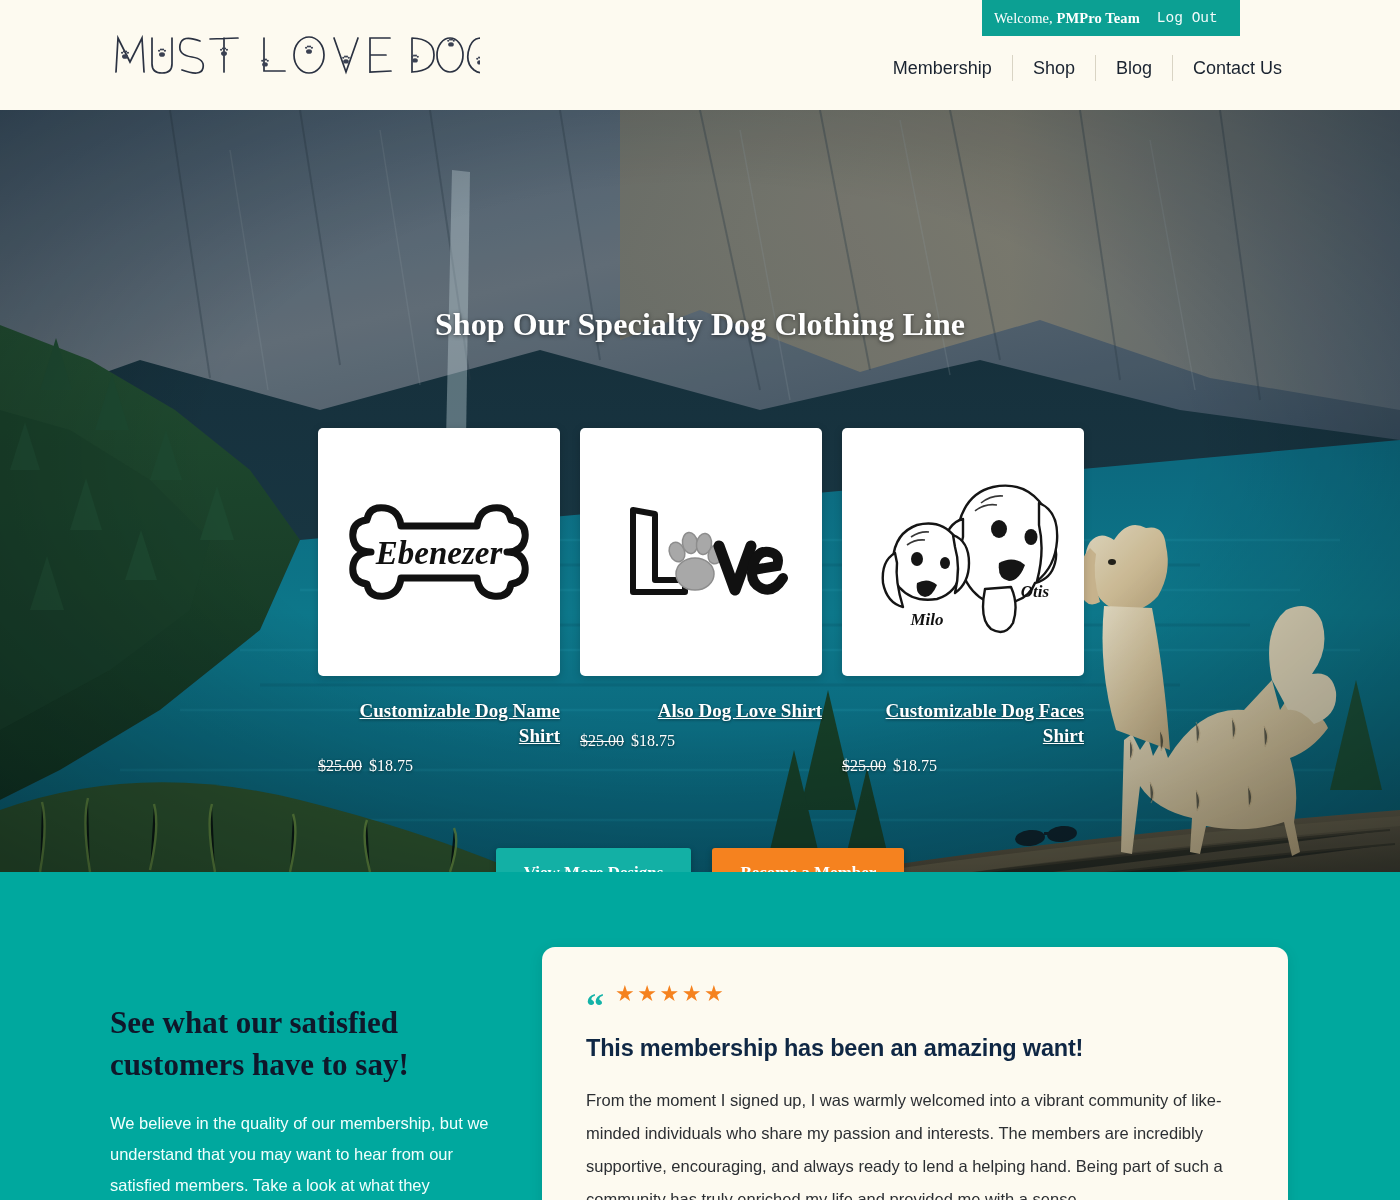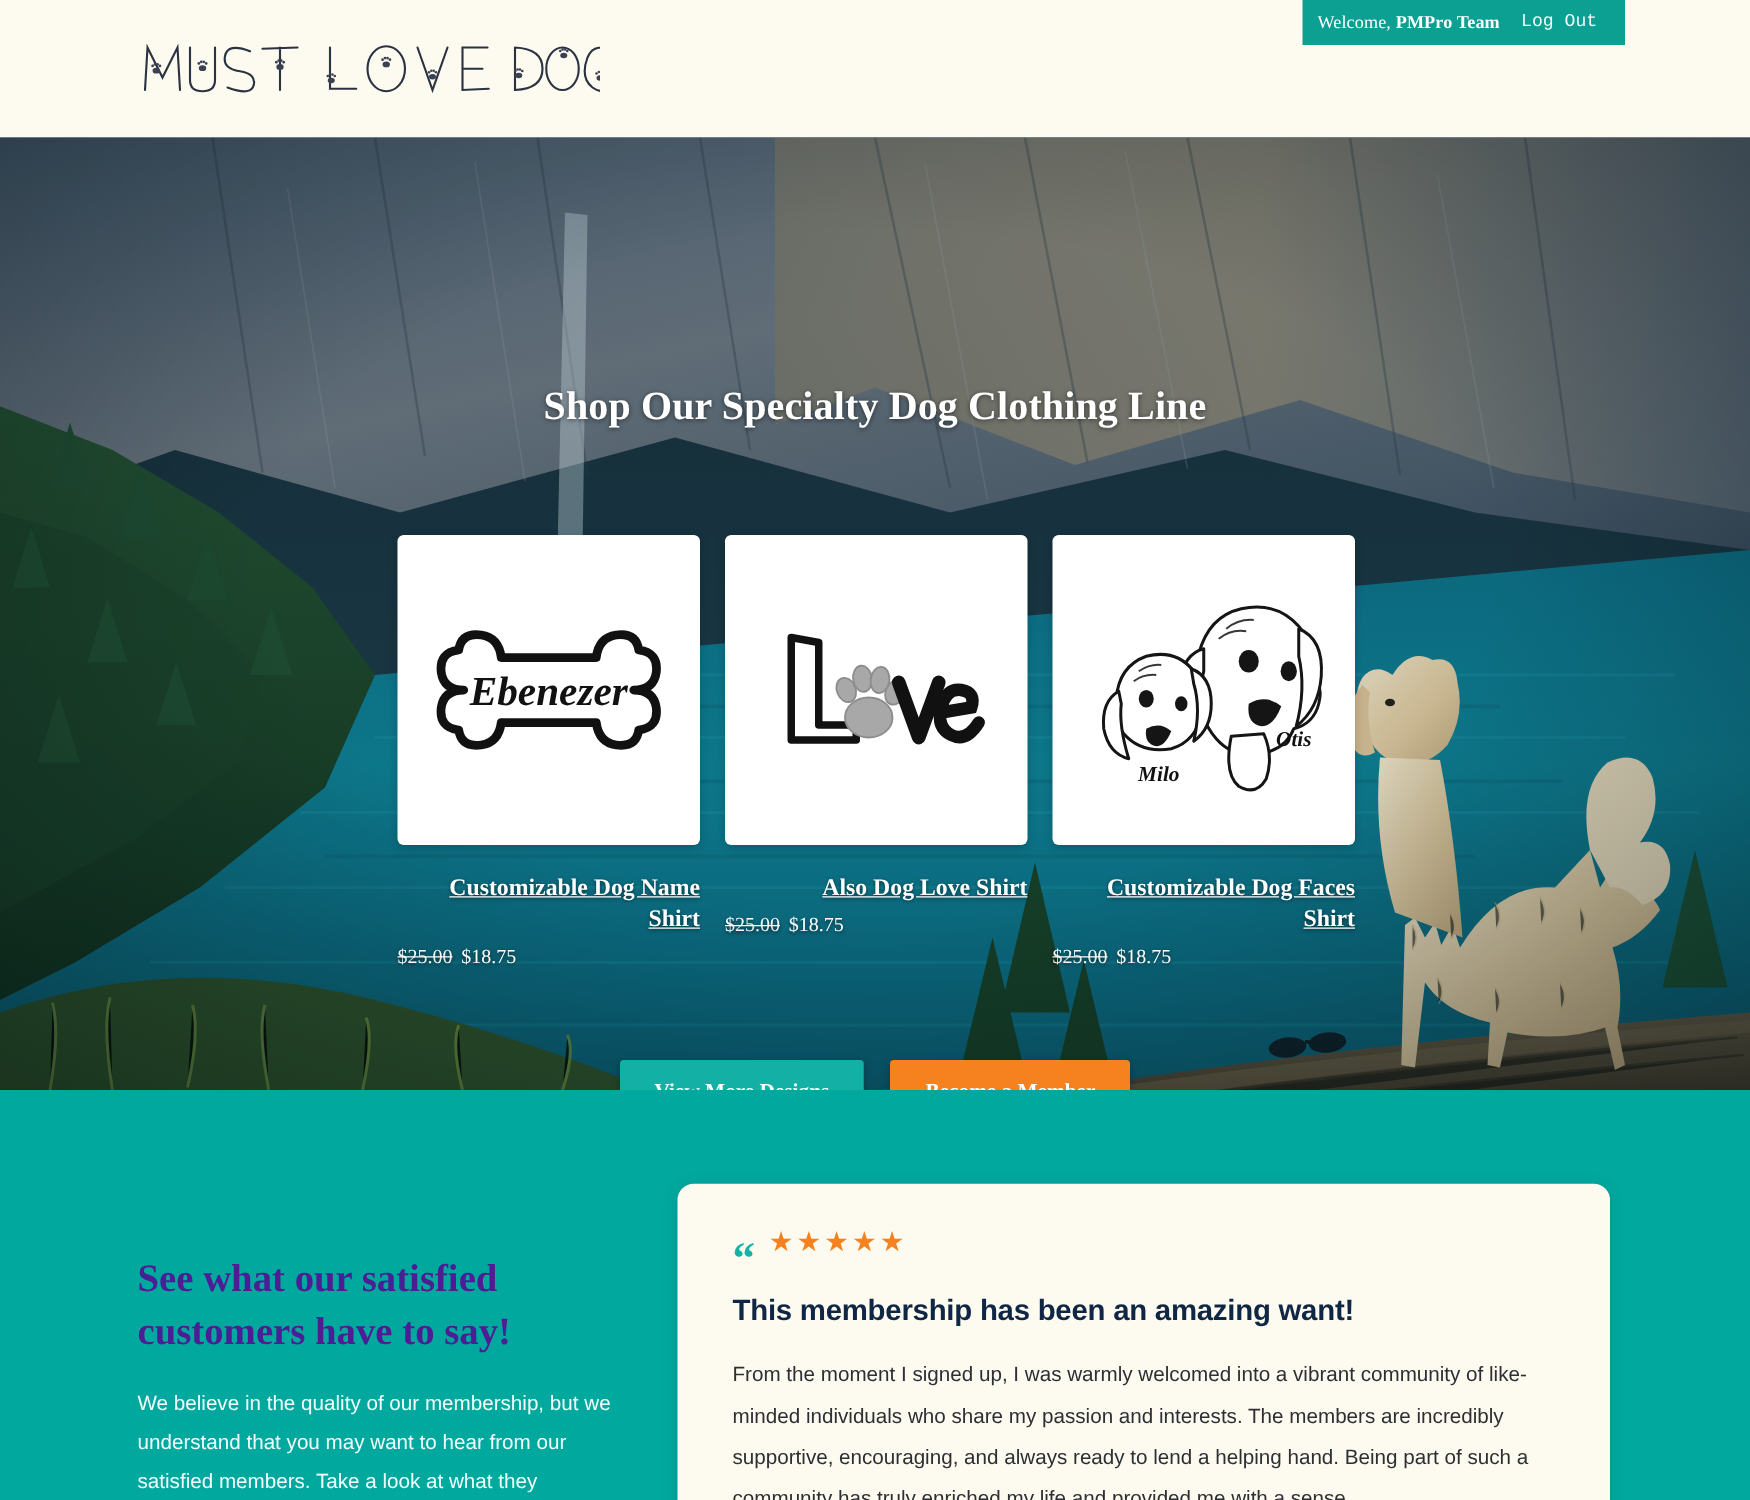--- a/index.html
+++ b/index.html
@@ -17,21 +17,21 @@
     position: relative;
     width: 1400px;
     height: 110px;
     background: #FDFAF0;
     overflow: visible;
   }
 
   .welcome-bar {
     position: absolute;
     top: 0;
-    left: 1042px;
+    left: 982px;
     width: 258px;
     height: 36px;
     background: #0CA093;
     display: flex;
     align-items: center;
     gap: 17px;
     padding: 0 12px;
   }
   .welcome-text {
     font-family: "Liberation Serif", serif;
@@ -206,21 +206,21 @@
     position: absolute;
     left: 110px;
     top: 130px;
     width: 400px;
   }
   .t-heading {
     font-family: "Liberation Serif", serif;
     font-weight: bold;
     font-size: 31px;
     line-height: 42px;
-    color: #4c1d95;
+    color: #0f172a;
   }
   .t-body {
     margin-top: 22px;
     font-family: "Liberation Sans", sans-serif;
     font-size: 16.5px;
     line-height: 31px;
     color: #F0FFFD;
   }
 
   .t-card {
@@ -370,20 +370,29 @@
           <ellipse cx="0" cy="6" rx="7" ry="5.5"></ellipse>
             <circle cx="-7" cy="-3" r="2.6"></circle>
             <circle cx="-2.4" cy="-6" r="2.6"></circle>
             <circle cx="2.4" cy="-6" r="2.6"></circle>
             <circle cx="7" cy="-3" r="2.6"></circle>
         </g>
       </g>
     </svg>
   </a>
 
+  <nav class="main-nav">
+    <a class="nav-item" href="#">Membership</a>
+    <span class="nav-div"></span>
+    <a class="nav-item" href="#">Shop</a>
+    <span class="nav-div"></span>
+    <a class="nav-item" href="#">Blog</a>
+    <span class="nav-div"></span>
+    <a class="nav-item" href="#">Contact Us</a>
+  </nav>
 </header>
 
 <section class="hero">
 
   <svg class="hero-photo" viewBox="0 0 1400 762" preserveAspectRatio="none">
     <defs>
       <linearGradient id="sky" x1="0" y1="0" x2="0" y2="1">
         <stop offset="0" stop-color="#16262f"></stop>
           <stop offset="1" stop-color="#1d3a48"></stop>
       </linearGradient>

